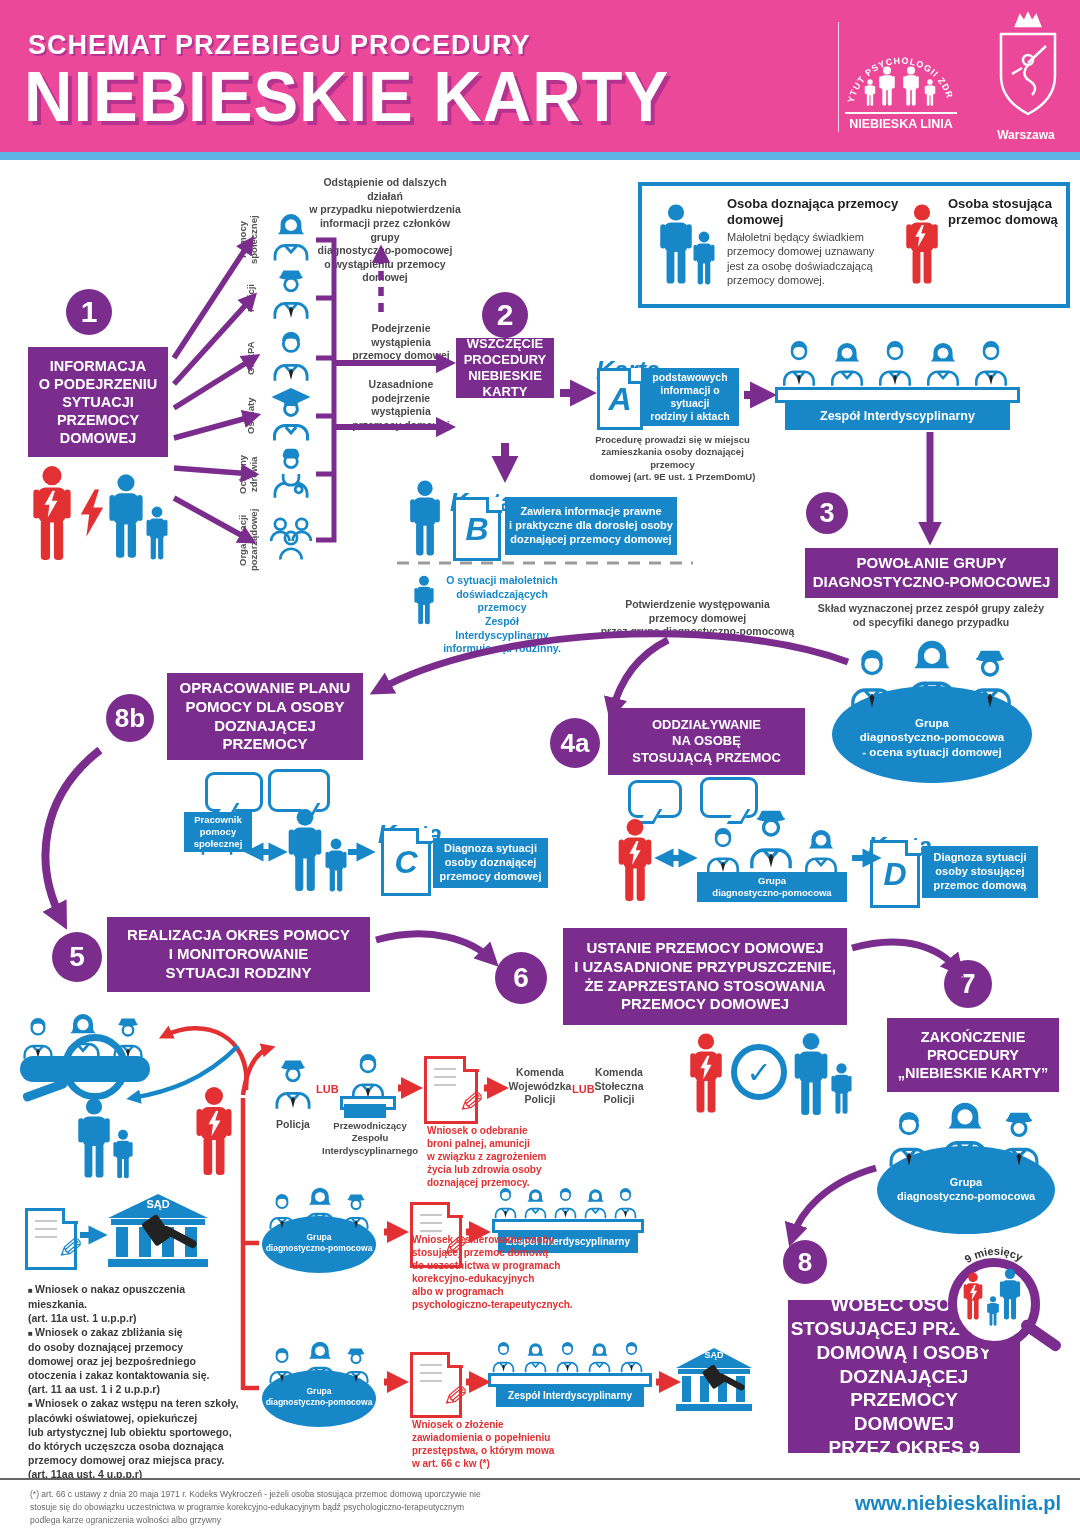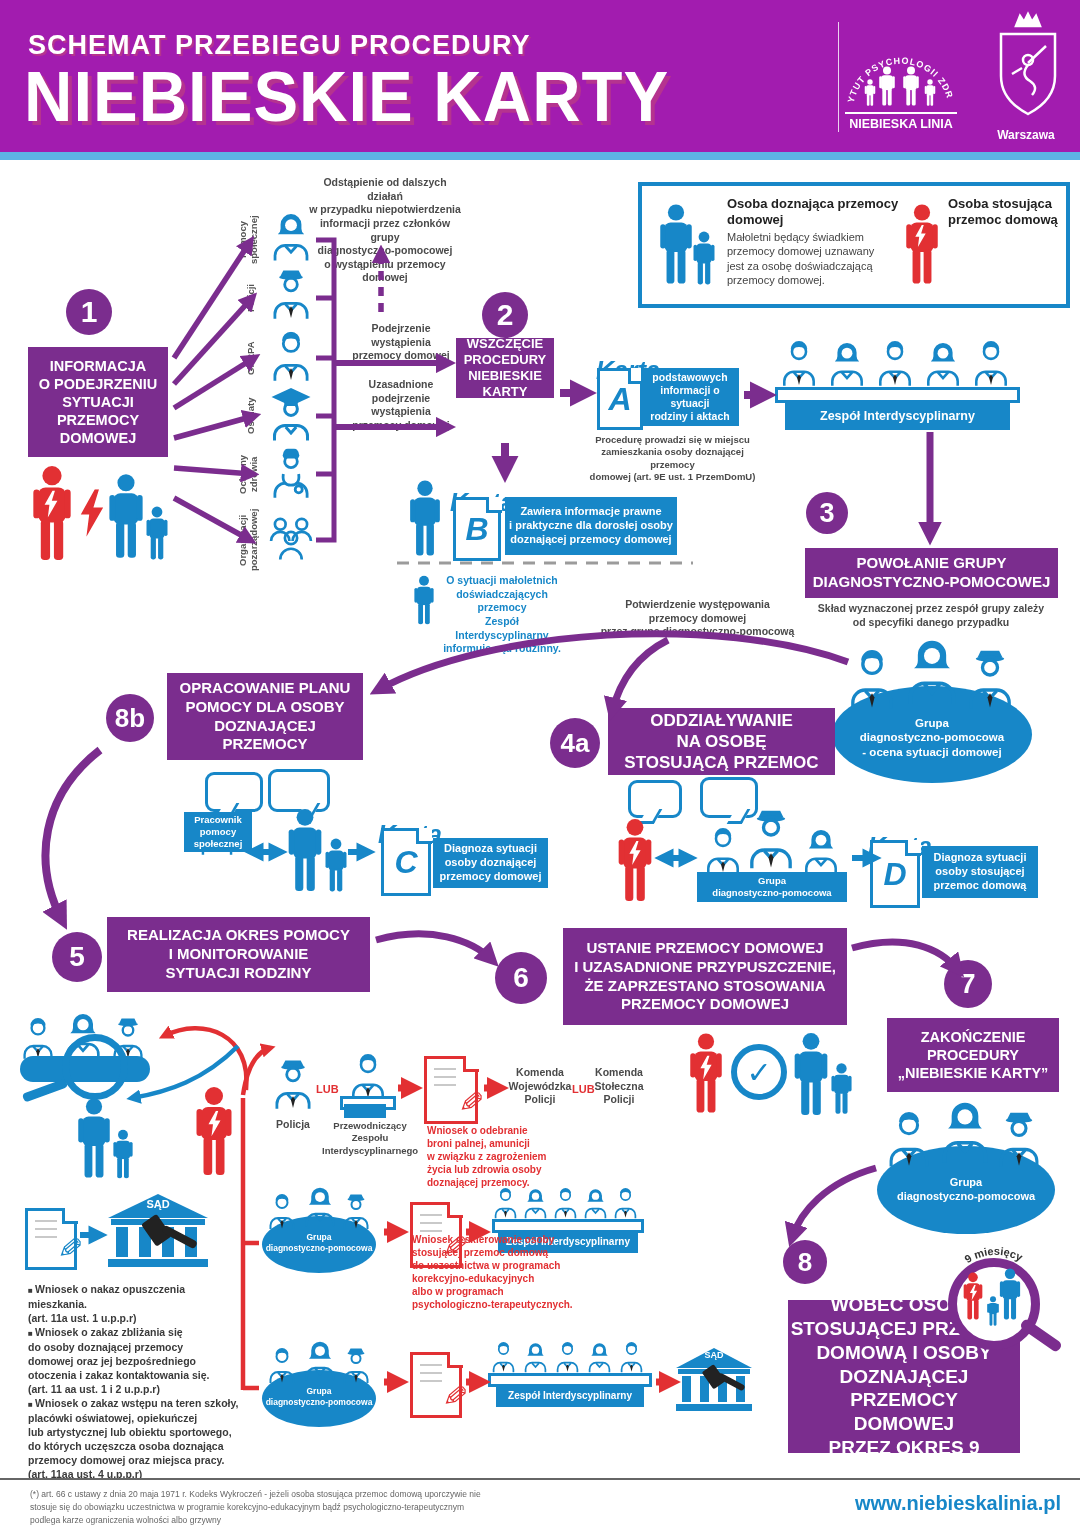--- a/index.html
+++ b/index.html
@@ -1,20 +1,20 @@
 <!DOCTYPE html>
 <html><head>
 <meta charset="utf-8">
 <style>
   html,body{margin:0;padding:0;background:#e8e8e8;}
   #canvas{position:relative;width:1080px;height:1528px;background:#ffffff;overflow:hidden;
           font-family:"Liberation Sans","DejaVu Sans",sans-serif;}
   .abs{position:absolute;}
   
-  #header{position:absolute;left:0;top:0;width:1080px;height:152px;background:#a21caf;border-bottom:8px solid #5db4e4;}
+  #header{position:absolute;left:0;top:0;width:1080px;height:152px;background:#ec4899;border-bottom:8px solid #5db4e4;}
   .h-sub{position:absolute;left:28px;top:30px;color:#fff;font-size:27px;font-weight:bold;letter-spacing:1px;
          text-shadow:2px 2px 0 #b5338f;}
   .h-title{position:absolute;left:24px;top:56px;color:#fff;font-size:67px;font-weight:bold;letter-spacing:1px;
          text-shadow:4px 4px 0 #b5338f;transform:scaleY(1.05);transform-origin:left top;}
   .h-divider{position:absolute;left:838px;top:22px;width:1px;height:110px;background:rgba(255,255,255,.8);}
   .h-lname{position:absolute;left:845px;top:112px;width:112px;text-align:center;color:#fff;font-size:12.5px;font-weight:bold;border-top:2px solid #fff;padding-top:3px;}
   .h-city{position:absolute;left:988px;top:128px;width:76px;text-align:center;color:#fff;font-size:12px;font-weight:bold;}
   
   .circ{position:absolute;background:#7b2d8e;color:#fff;font-weight:bold;border-radius:50%;
         display:flex;align-items:center;justify-content:center;}
@@ -414,21 +414,21 @@
 <div class="karta" style="left:378px;top:800px">Karta</div>
 <div class="doc" style="left:381px;top:828px;width:44px;height:62px">
   <div class="fold"></div>
       <div class="letter">C</div>
 </div>
 <div class="bbox" style="left:433px;top:838px;width:115px;height:50px;font-size:11px">Diagnoza sytuacji
 osoby doznającej
 przemocy domowej</div>
 
 <div class="circ" style="left:550px;top:718px;width:50px;height:50px;font-size:26px">4a</div>
-<div class="pbox" style="left:608px;top:708px;width:227px;height:67px;font-size:17px">ODDZIAŁYWANIE
+<div class="pbox" style="left:608px;top:708px;width:197px;height:67px;font-size:13px">ODDZIAŁYWANIE
 NA OSOBĘ
 STOSUJĄCĄ PRZEMOC</div>
 <div class="bubble" style="left:628px;top:780px;width:48px;height:32px">
       <div class="tail"></div>
     </div>
 <div class="bubble" style="left:700px;top:777px;width:52px;height:35px">
       <div class="tail" style="left:28px"></div>
     </div>
 <svg class="iconsvg" style="left:616px;top:818px" width="38" height="84" viewBox="0 0 40 90">
       <use href="#sy-person" fill="#e23033"></use>
@@ -650,20 +650,24 @@
   <div class="abs" style="left:2px;top:21px;width:72px;height:5px;background:#1787c8"></div>
   <div class="abs" style="left:6px;top:28px;width:9px;height:26px;background:#1787c8"></div>
   <div class="abs" style="left:24px;top:28px;width:9px;height:26px;background:#1787c8"></div>
   <div class="abs" style="left:42px;top:28px;width:9px;height:26px;background:#1787c8"></div>
   <div class="abs" style="left:60px;top:28px;width:9px;height:26px;background:#1787c8"></div>
   <div class="abs" style="left:0;top:56px;width:76px;height:7px;background:#1787c8"></div>
   <svg class="iconsvg" style="left:22px;top:16px;z-index:3" width="52" height="42" viewBox="0 0 50 40">
         <use href="#sy-gavel"></use>
       </svg>
 </div>
+<div class="rnote" style="left:412px;top:1418px;font-size:10px">Wniosek o złożenie
+zawiadomienia o popełnieniu
+przestępstwa, o którym mowa
+w art. 66 c kw (*)</div>
 
 <div class="doc" style="left:25px;top:1208px;width:46px;height:56px">
   <div class="fold"></div>
       <div class="lines" style="border-color:#1787c8"></div>
   <div class="pencil" style="color:#1787c8">✎</div>
 </div>
 <div class="abs" style="left:108px;top:1194px;width:100px;height:76px">
   <div class="abs" style="left:0;top:0;width:0;height:0;border-left:50px solid transparent;border-right:50px solid transparent;border-bottom:24px solid #1787c8"></div>
   <div class="abs" style="left:0;top:4px;width:100px;text-align:center;color:#fff;font-size:11px;font-weight:bold;z-index:2">SĄD</div>
   <div class="abs" style="left:3px;top:25px;width:94px;height:6px;background:#1787c8"></div>

